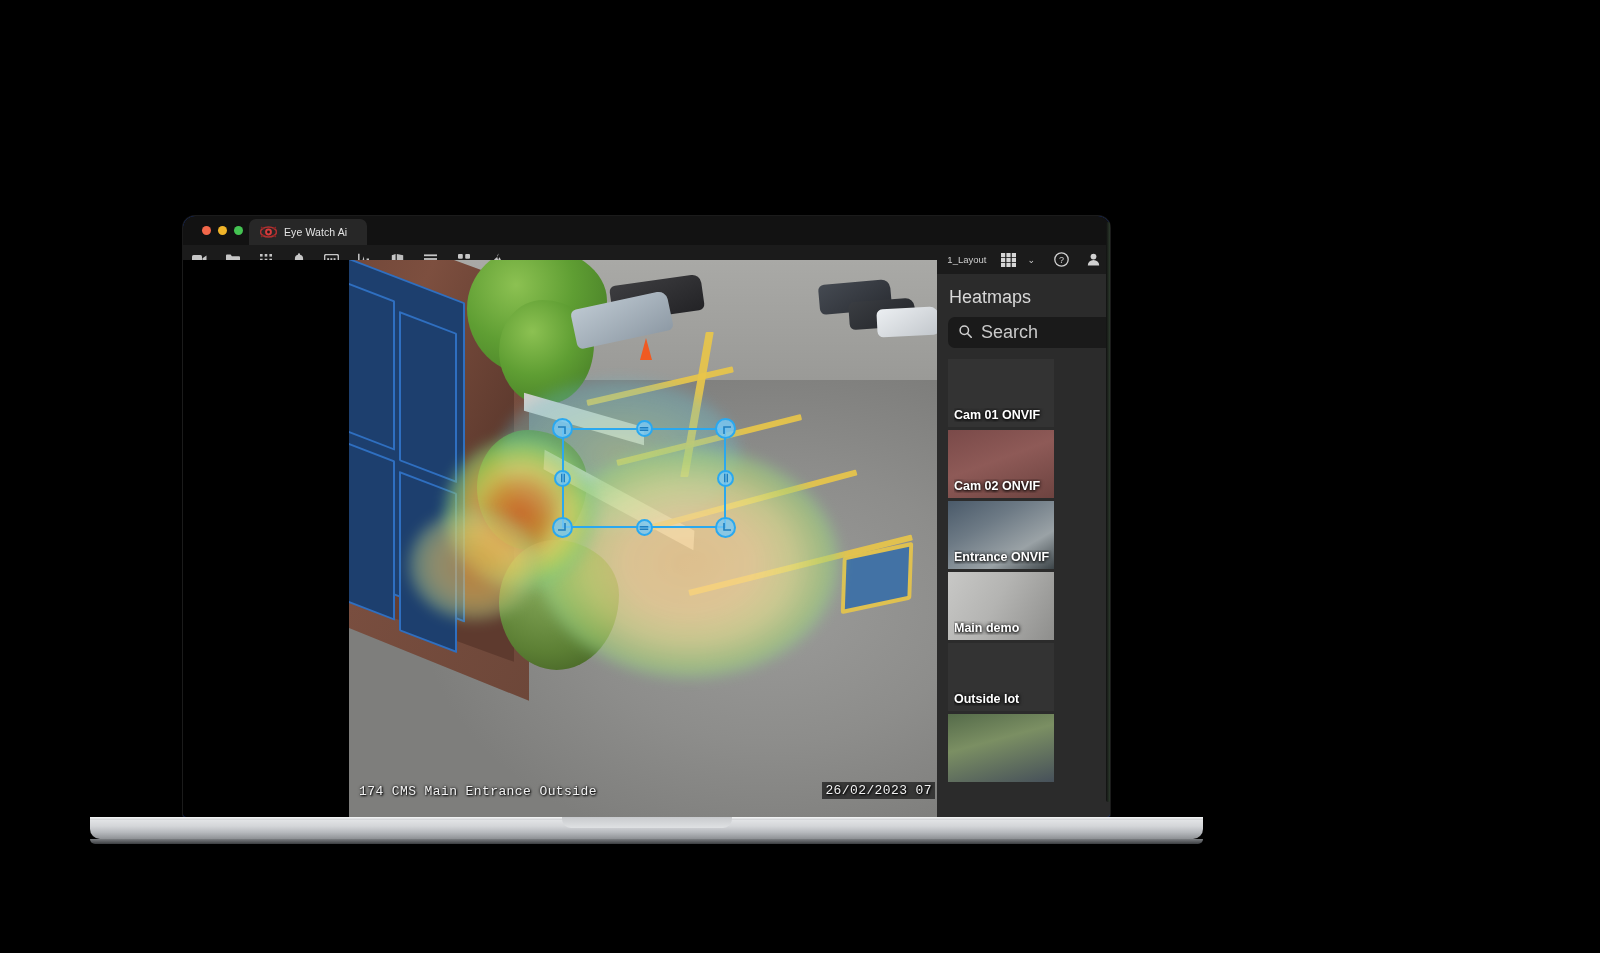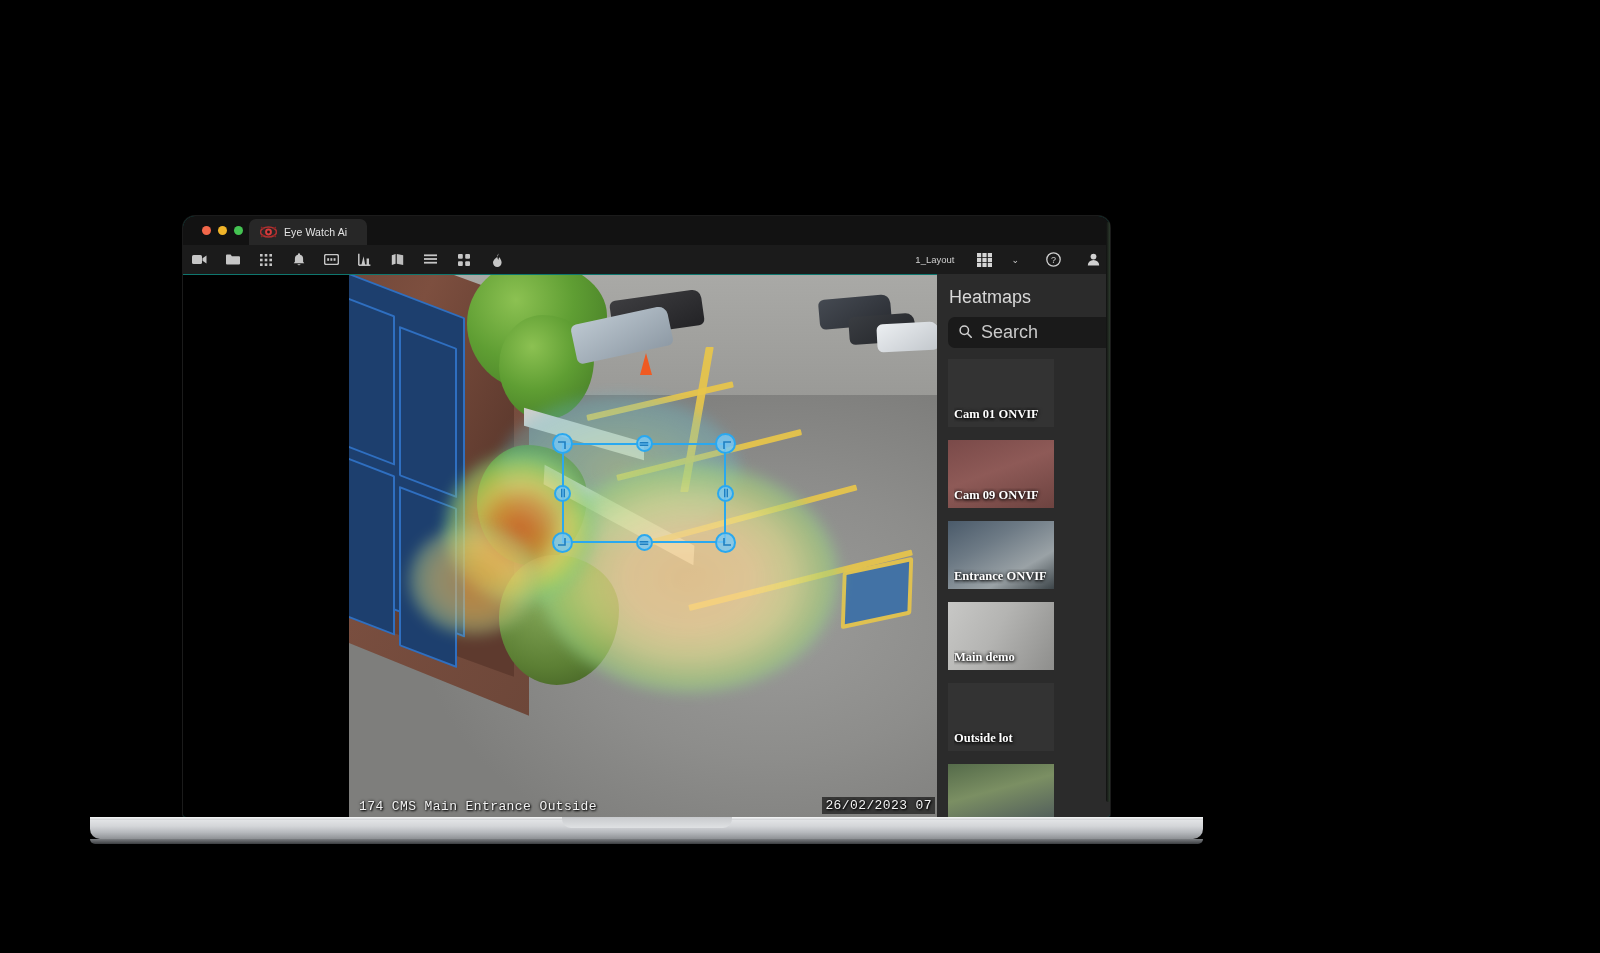--- a/index.html
+++ b/index.html
@@ -40,21 +40,21 @@
   }
   .base-foot{
     position:absolute; left:90px; top:839px; width:1113px; height:5px;
     background:linear-gradient(to bottom,#7b7e82,#3c3e41);
     border-radius:0 0 6px 6px;
   }
 
   
   .screen{
     position:absolute; left:0; top:0; width:927px; height:601px;
-    background:#0f766e; overflow:hidden;
+    background:#1d4ed8; overflow:hidden;
   }
 
   
   .titlebar{
     position:absolute; left:0; top:0; width:927px; height:29px;
     background:#121212;
   }
   .traffic{ position:absolute; left:19px; top:10px; display:flex; gap:7px; }
   .dot{ width:9px; height:9px; border-radius:50%; }
   .dot.r{ background:#f2674a; } .dot.y{ background:#f0b429; } .dot.g{ background:#44c352; }
@@ -72,28 +72,28 @@
     position:absolute; left:0; top:29px; width:927px; height:29px;
     background:#1b1b1b; display:flex; align-items:center;
   }
   .tb-ico{
     width:33px; height:29px; display:flex; align-items:center; justify-content:center;
     color:#c6c6c6;
   }
   .tb-ico svg{ display:block; }
   .tb-right{
     position:absolute; right:5px; top:0; height:29px;
-    display:flex; align-items:center; gap:16px;
+    display:flex; align-items:center; gap:8px;
   }
   .layout-name{ color:#cfcfcf; font-size:9.5px; margin-right:4px; }
   .caret{ color:#cfcfcf; font-size:9px; margin:0 6px 0 1px; }
 
   
   .videowrap{
-    position:absolute; left:0; top:59px; width:754px; height:557px;
+    position:absolute; left:0; top:44px; width:754px; height:557px;
     background:#000; overflow:hidden;
   }
   .video{
     position:absolute; left:166px; top:0; width:588px; height:557px;
     overflow:hidden;
     background:
       
       radial-gradient(ellipse 60% 45% at 72% 62%, #9b9b99 0%, #8d8d8b 55%, #7e7e7c 100%);
   }
   
@@ -182,21 +182,21 @@
     position:absolute; left:12px; top:13px; font-size:18px; color:#d8d8d8;
   }
   .rp-search{
     position:absolute; left:11px; top:43px; width:175px; height:31px;
     background:#1a1a1a; border-radius:7px; display:flex; align-items:center;
     padding-left:11px; gap:9px;
   }
   .rp-search-ph{ color:#c9c9c9; font-size:18px; }
   .rp-grid{
     position:absolute; left:11px; top:85px; width:200px;
-    display:flex; flex-wrap:wrap; gap:13px;font-family:Liberation Serif, serif;
+    display:flex; flex-wrap:wrap; gap:3px;
   }
   .cam-card{
     position:relative; width:106px; height:68px; background:#333; overflow:hidden;
   }
   .cam-card .thumb{ position:absolute; inset:0; }
   .cam-card .cname{
     position:absolute; left:6px; bottom:5px; right:2px;
     color:#fff; font-size:12.5px; font-weight:bold;
     text-shadow:0 1px 3px #000,0 0 4px #000; white-space:nowrap; overflow:hidden;
   }
@@ -446,21 +446,21 @@
           </span>
           <span class="rp-search-ph">Search</span>
         </div>
         <div class="rp-grid" id="rp-grid">
             <div class="cam-card">
               <div class="thumb tn-blank"></div>
               <div class="cname">Cam 01 ONVIF</div>
             </div>
             <div class="cam-card">
               <div class="thumb tn-a"></div>
-              <div class="cname">Cam 09 ONVIF</div>
+              <div class="cname">Cam 02 ONVIF</div>
             </div>
             <div class="cam-card">
               <div class="thumb tn-b"></div>
               <div class="cname">Entrance ONVIF</div>
             </div>
             <div class="cam-card">
               <div class="thumb tn-c"></div>
               <div class="cname">Main demo</div>
             </div>
             <div class="cam-card">

